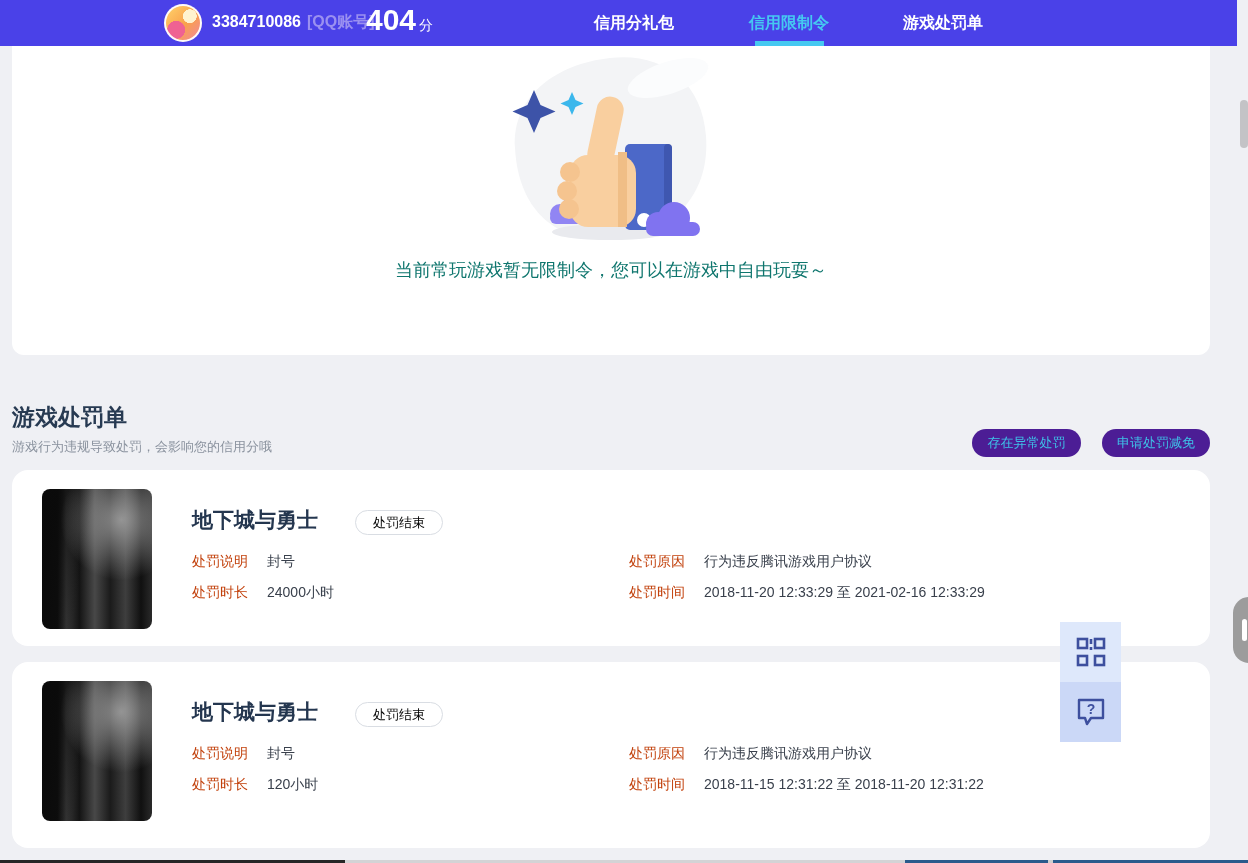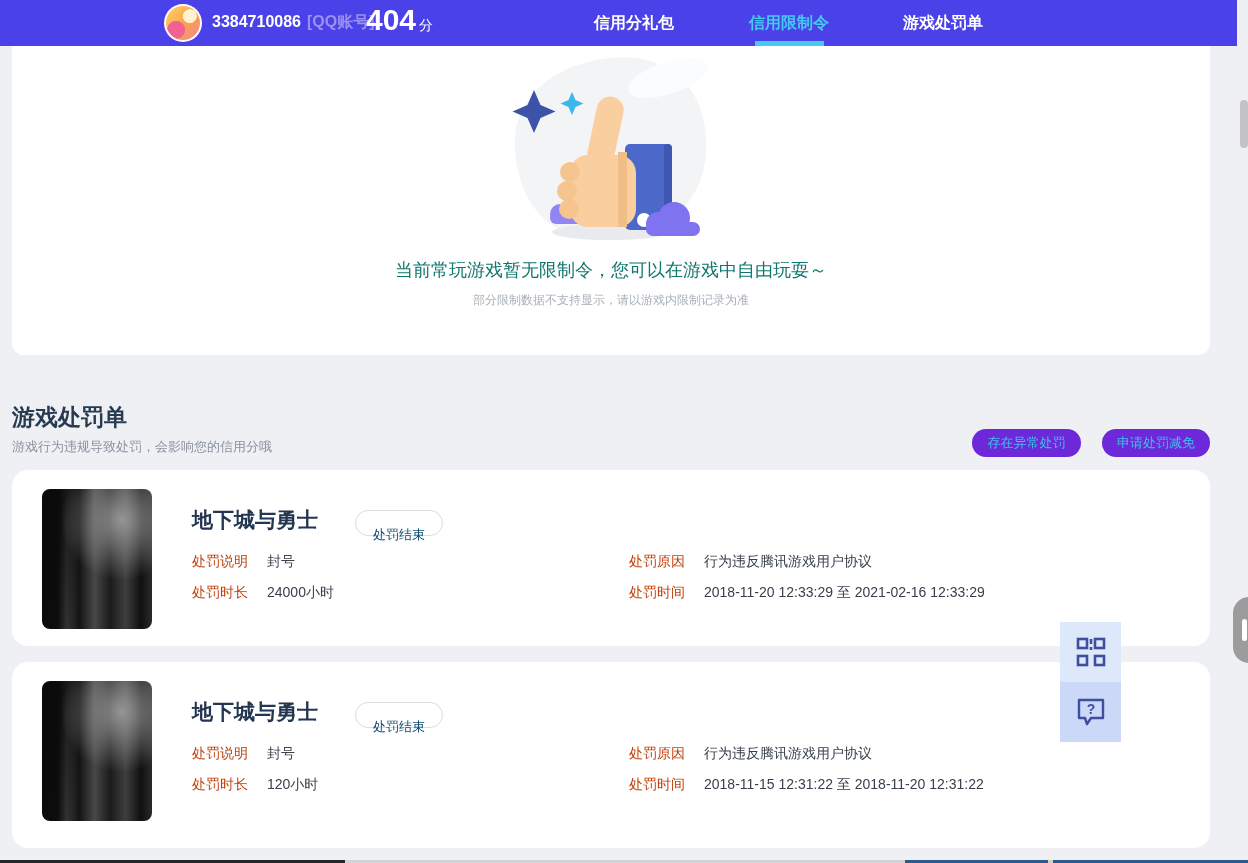--- a/index.html
+++ b/index.html
@@ -23,39 +23,39 @@
 
   
   .panel { position:absolute; left:12px; top:46px; width:1198px; height:309px; background:#ffffff; border-radius:0 0 12px 12px; }
   .illustration { position:absolute; left:50%; top:6px; transform:translateX(-50%); }
   .empty-title { position:absolute; left:0; top:212px; width:100%; text-align:center; font-size:18px; color:#0f766e; }
   .empty-note  { position:absolute; left:0; top:246px; width:100%; text-align:center; font-size:12px; color:#a9b0ba; }
 
   
   .section-title { position:absolute; left:12px; top:402px; font-size:23px; font-weight:bold; color:#273a52; }
   .section-sub   { position:absolute; left:12px; top:438px; font-size:13px; color:#8a929e; }
-  .pill-btn { position:absolute; top:429px; height:28px; line-height:28px; background:#6d28d9; border-radius:14px;
+  .pill-btn { position:absolute; top:429px; height:28px; line-height:28px; background:#4c1d95; border-radius:14px;
               font-size:13px; color:#3ec1e8; text-align:center; cursor:pointer; }
   .pill-btn.abnormal { left:972px; width:109px; }
   .pill-btn.relief   { left:1102px; width:108px; }
 
   
   .card { position:absolute; left:12px; width:1198px; background:#ffffff; border-radius:16px; }
   .card.c1 { top:470px; height:176px; }
   .card.c2 { top:662px; height:186px; }
   .thumb { position:absolute; left:30px; top:19px; width:110px; height:140px; border-radius:8px;
            background-image:
              radial-gradient(circle at 72% 22%, rgba(165,165,165,0.85), rgba(90,90,90,0) 45%),
              linear-gradient(100deg, rgba(10,10,10,0.9) 12%, rgba(10,10,10,0) 40%),
              linear-gradient(90deg,#0e0e0e 0 14%, #383838 22%, #141414 34%, #484848 48%, #1b1b1b 62%, #3e3e3e 76%, #101010 90%, #2a2a2a 100%),
              linear-gradient(#555555,#151515);
            background-blend-mode:normal; }
   .game-title { position:absolute; left:180px; top:36px; font-size:21px; font-weight:bold; color:#24364f; }
-  .status-badge { position:absolute; left:343px; top:40px; height:25px; line-height:23px; padding:12px 17px;
-                  border:1px solid #d9dde3; border-radius:13px; font-size:13px; color:#0c4a6e; }
+  .status-badge { position:absolute; left:343px; top:40px; height:25px; line-height:23px; padding:0 17px;
+                  border:1px solid #d9dde3; border-radius:13px; font-size:13px; color:#000000; }
   .field { position:absolute; font-size:14px; white-space:nowrap; }
   .field .f-label { display:inline-block; width:75px; color:#c2410c; }
   .field .f-value { color:#39404c; }
   .fl { left:180px; } .fr { left:617px; }
   .r1 { top:83px; }  .r2 { top:114px; }
 
   
   .float-group { position:absolute; left:1060px; top:622px; width:61px; z-index:30; }
   .float-btn { width:61px; height:60px; display:flex; align-items:center; justify-content:center; cursor:pointer; }
   .float-btn.qr   { background:#dee8fb; }
@@ -119,21 +119,20 @@
         <circle cx="63" cy="157" r="10" fill="#f5c48f"></circle>
         <rect x="112" y="100" width="9" height="75" fill="#f0be86"></rect>
       </g>
       <g>
         <circle cx="152" cy="172" r="12" fill="#8073f0"></circle>
         <circle cx="168" cy="166" r="16" fill="#8073f0"></circle>
         <rect x="140" y="170" width="54" height="14" rx="7" fill="#8073f0"></rect>
       </g>
     </svg>
     <div class="empty-title">当前常玩游戏暂无限制令，您可以在游戏中自由玩耍～</div>
-    <div class="empty-note">部分限制数据不支持显示，请以游戏内限制记录为准</div>
   </div>
 
   <div class="section-title">游戏处罚单</div>
   <div class="section-sub">游戏行为违规导致处罚，会影响您的信用分哦</div>
   <div class="pill-btn abnormal">存在异常处罚</div>
   <div class="pill-btn relief">申请处罚减免</div>
 
   <div class="card c1">
     <div class="thumb"></div>
     <div class="game-title">地下城与勇士</div>

